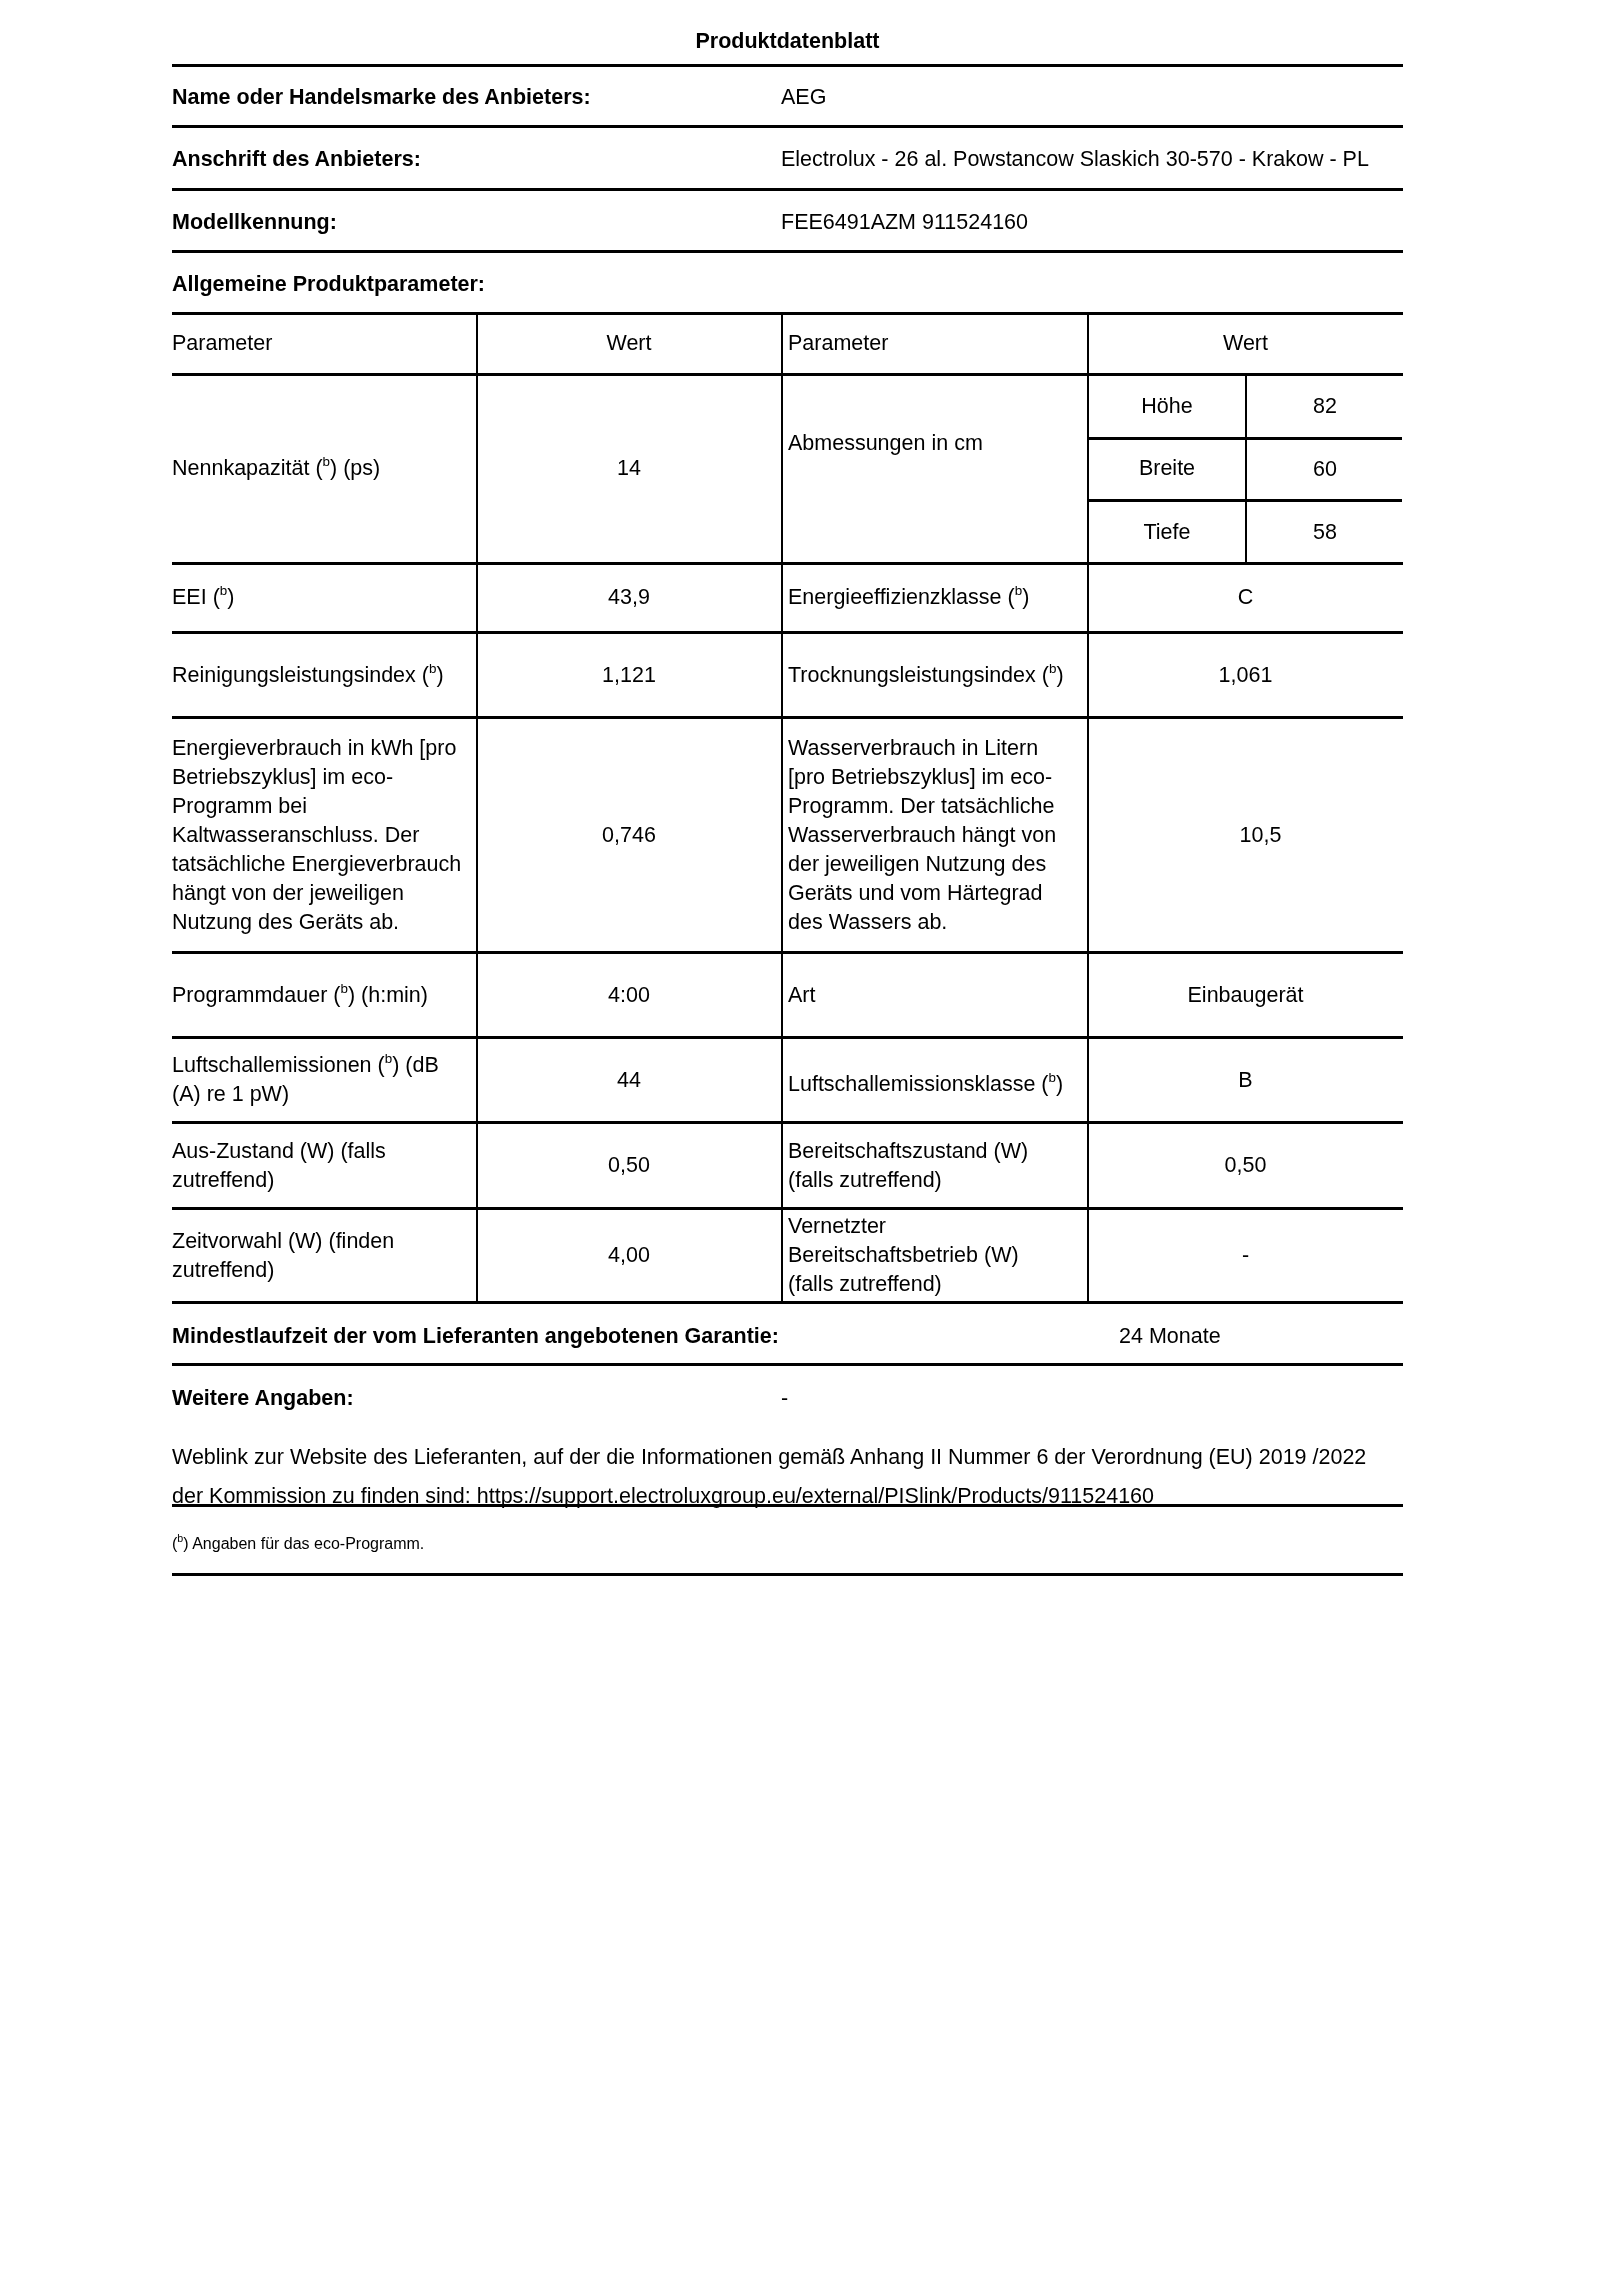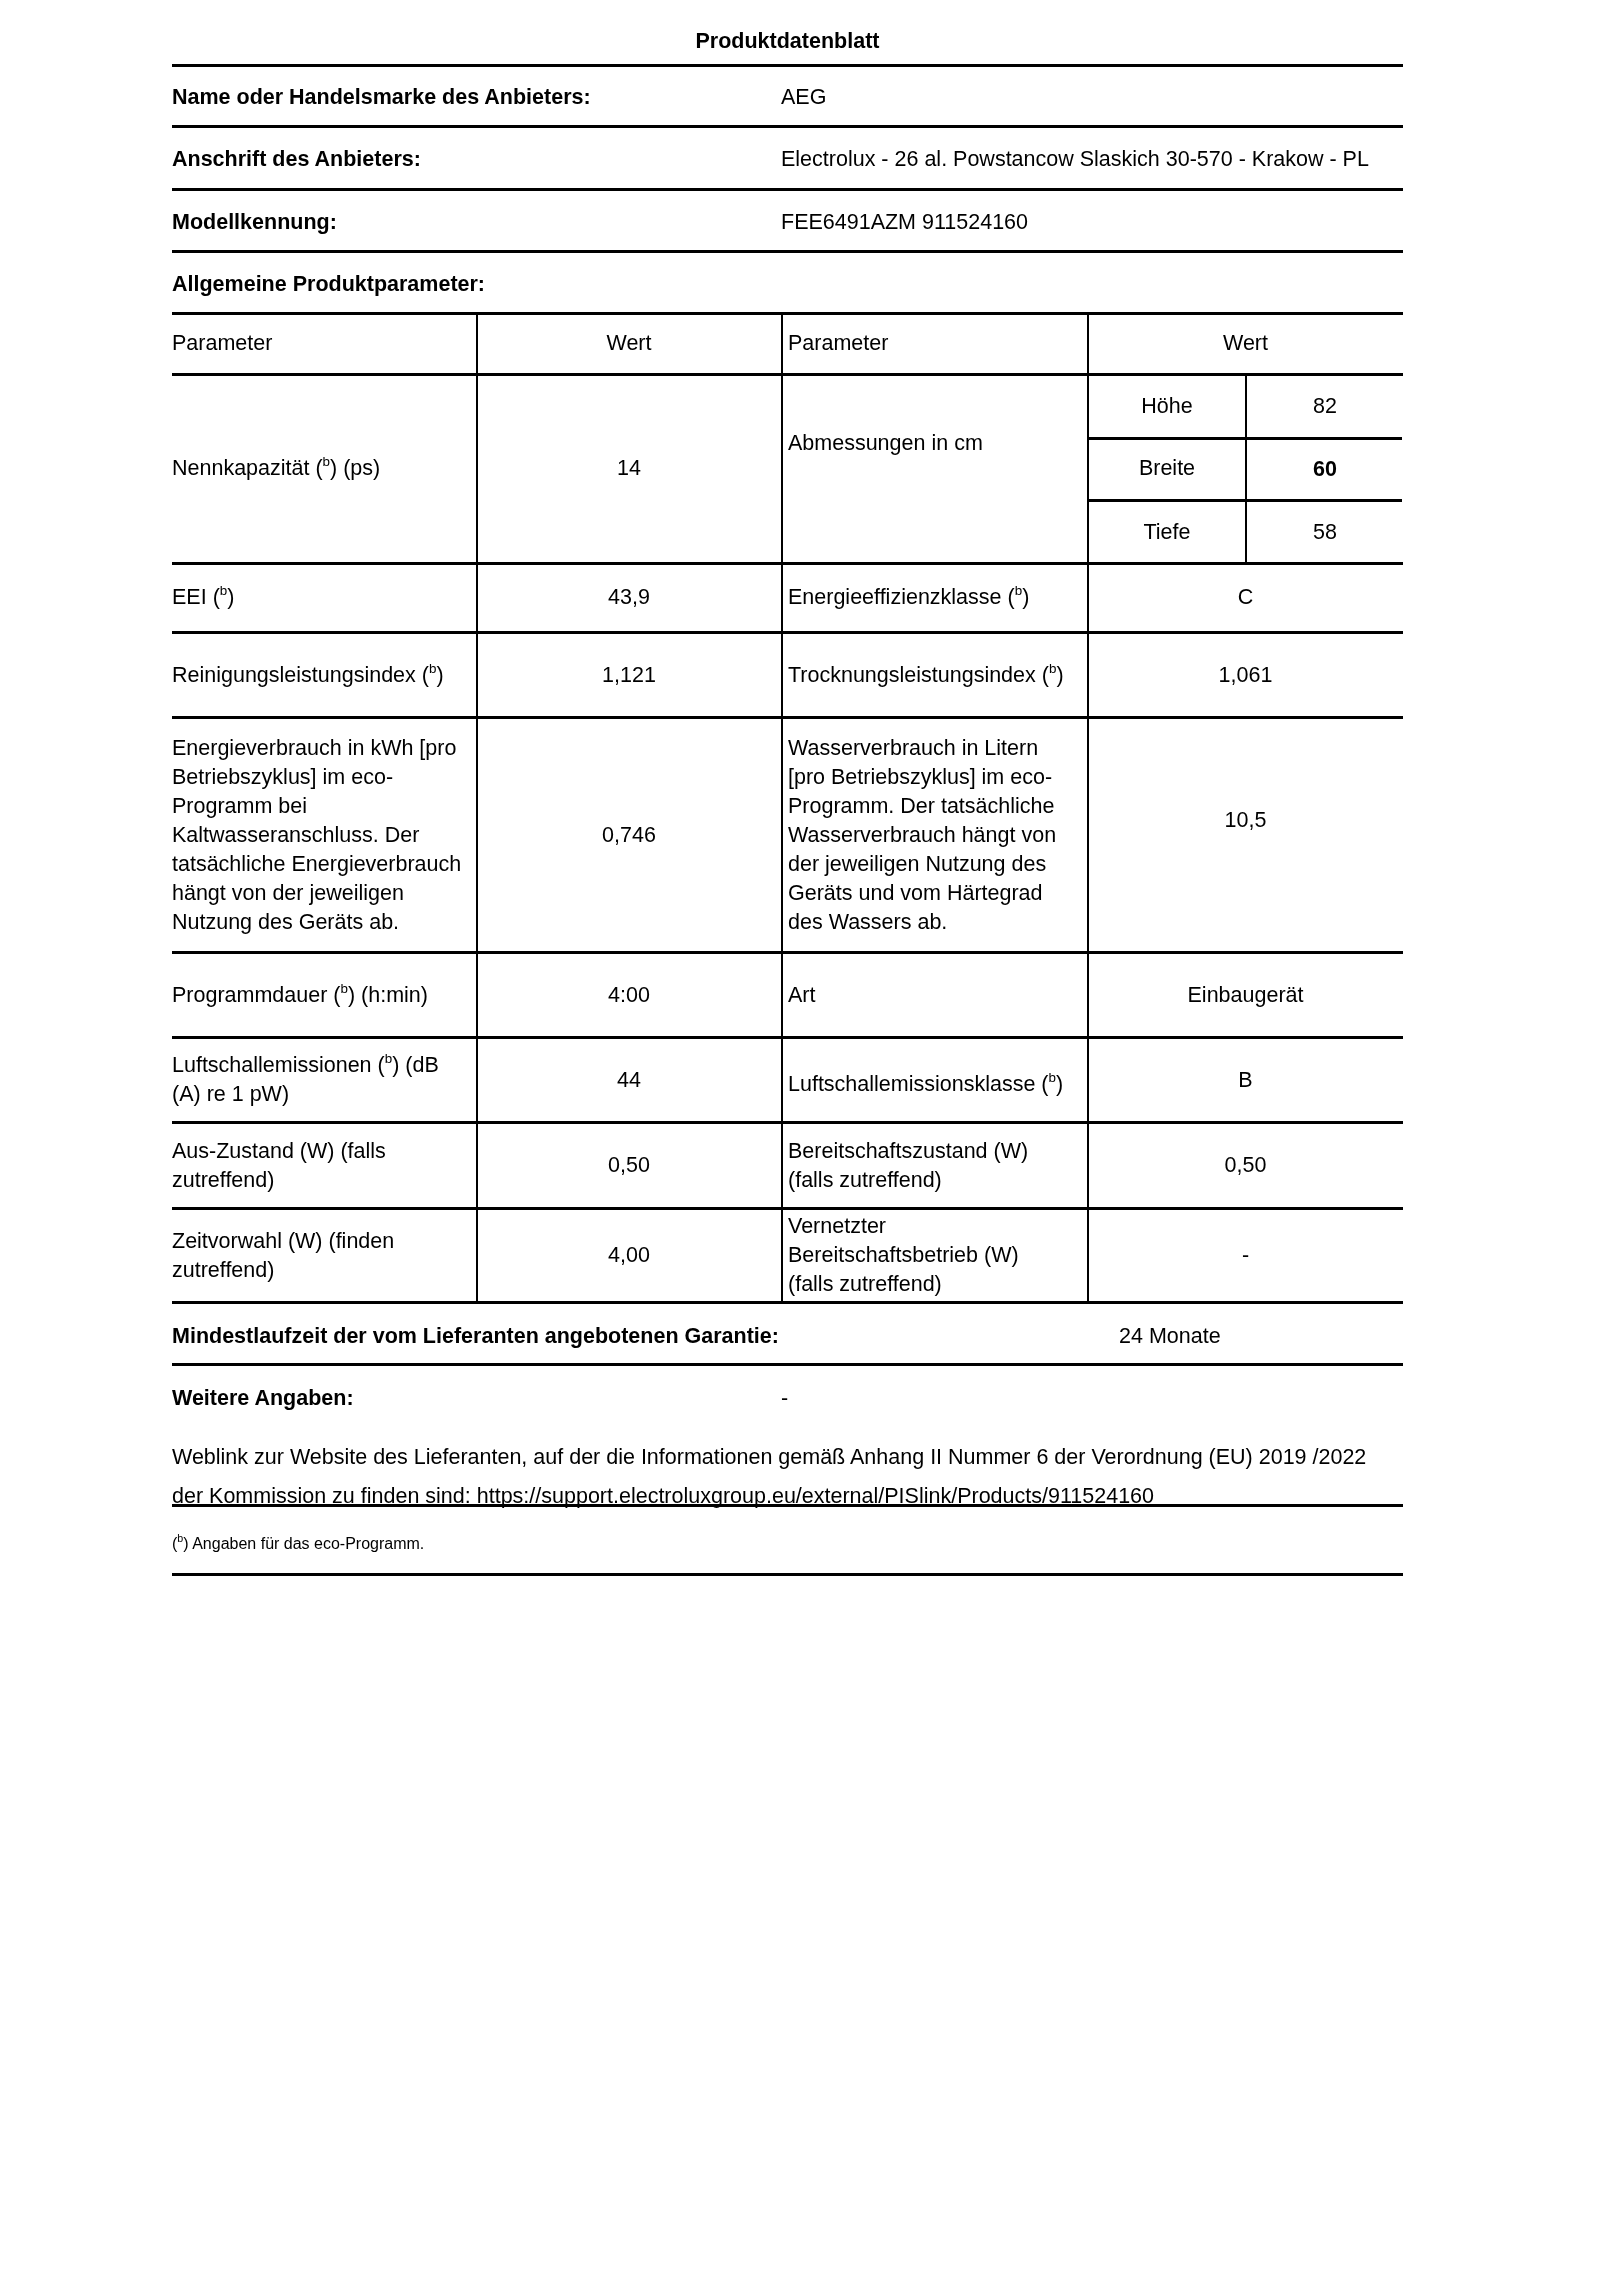--- a/index.html
+++ b/index.html
@@ -59,21 +59,21 @@
 <div class="cell center" style="left:1089px;width:313px;top:313px;height:60px;">Wert</div>
 
 <div class="cell" style="left:172px;width:300px;top:376px;height:185px;">
   <span><span>Nennkapazität (</span><sup>b</sup><span>) (ps)</span></span>
 </div>
 <div class="cell center" style="left:477px;width:304px;top:376px;height:185px;">14</div>
 <div class="cell" style="left:788px;width:296px;top:376px;height:135px;">Abmessungen in cm</div>
 <div class="cell center" style="left:1089px;width:156px;top:376px;height:61px;">Höhe</div>
 <div class="cell center" style="left:1247px;width:156px;top:376px;height:61px;">82</div>
 <div class="cell center" style="left:1089px;width:156px;top:440px;height:56px;">Breite</div>
-<div class="cell center" style="left:1247px;width:156px;top:440px;height:59px;font-weight:bold;">60</div>
+<div class="cell center" style="left:1247px;width:156px;top:440px;height:59px;">60</div>
 <div class="cell center" style="left:1089px;width:156px;top:502px;height:60px;">Tiefe</div>
 <div class="cell center" style="left:1247px;width:156px;top:502px;height:60px;">58</div>
 
 <div class="cell" style="left:172px;width:300px;top:564px;height:67px;">
   <span><span>EEI (</span><sup>b</sup><span>)</span></span>
 </div>
 <div class="cell center" style="left:477px;width:304px;top:564px;height:67px;">43,9</div>
 <div class="cell" style="left:788px;width:296px;top:564px;height:67px;">
   <span><span>Energieeffizienzklasse (</span><sup>b</sup><span>)</span></span>
 </div>
@@ -88,21 +88,21 @@
 </div>
 <div class="cell center" style="left:1089px;width:313px;top:634px;height:82px;">1,061</div>
 
 <div class="cell" style="left:172px;width:291px;top:719px;height:232px;">
   <span class="wrap">Energieverbrauch in kWh [pro Betriebszyklus] im eco-Programm bei Kaltwasseranschluss. Der tatsächliche Energieverbrauch hängt von der jeweiligen Nutzung des Geräts ab.</span>
 </div>
 <div class="cell center" style="left:477px;width:304px;top:719px;height:232px;">0,746</div>
 <div class="cell" style="left:788px;width:291px;top:719px;height:232px;">
   <span class="wrap">Wasserverbrauch in Litern [pro Betriebszyklus] im eco-Programm. Der tatsächliche Wasserverbrauch hängt von der jeweiligen Nutzung des Geräts und vom Härtegrad des Wassers ab.</span>
 </div>
-<div class="cell center" style="left:1089px;width:313px;top:704px;height:232px;">10,5</div>
+<div class="cell center" style="left:1089px;width:313px;top:719px;height:232px;padding-left:15px;">10,5</div>
 
 <div class="cell" style="left:172px;width:300px;top:954px;height:82px;">
   <span><span>Programmdauer (</span><sup>b</sup><span>) (h:min)</span></span>
 </div>
 <div class="cell center" style="left:477px;width:304px;top:954px;height:82px;">4:00</div>
 <div class="cell" style="left:788px;width:296px;top:954px;height:82px;">Art</div>
 <div class="cell center" style="left:1089px;width:313px;top:954px;height:82px;">Einbaugerät</div>
 
 <div class="cell" style="left:172px;width:291px;top:1039px;height:82px;">
   <span class="wrap"><span>Luftschallemissionen (</span><sup>b</sup><span>) (dB (A) re 1 pW)</span></span>

